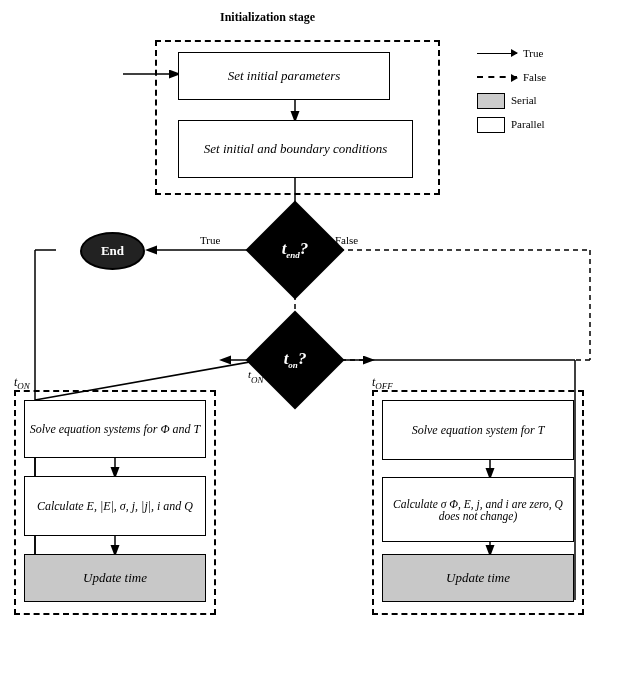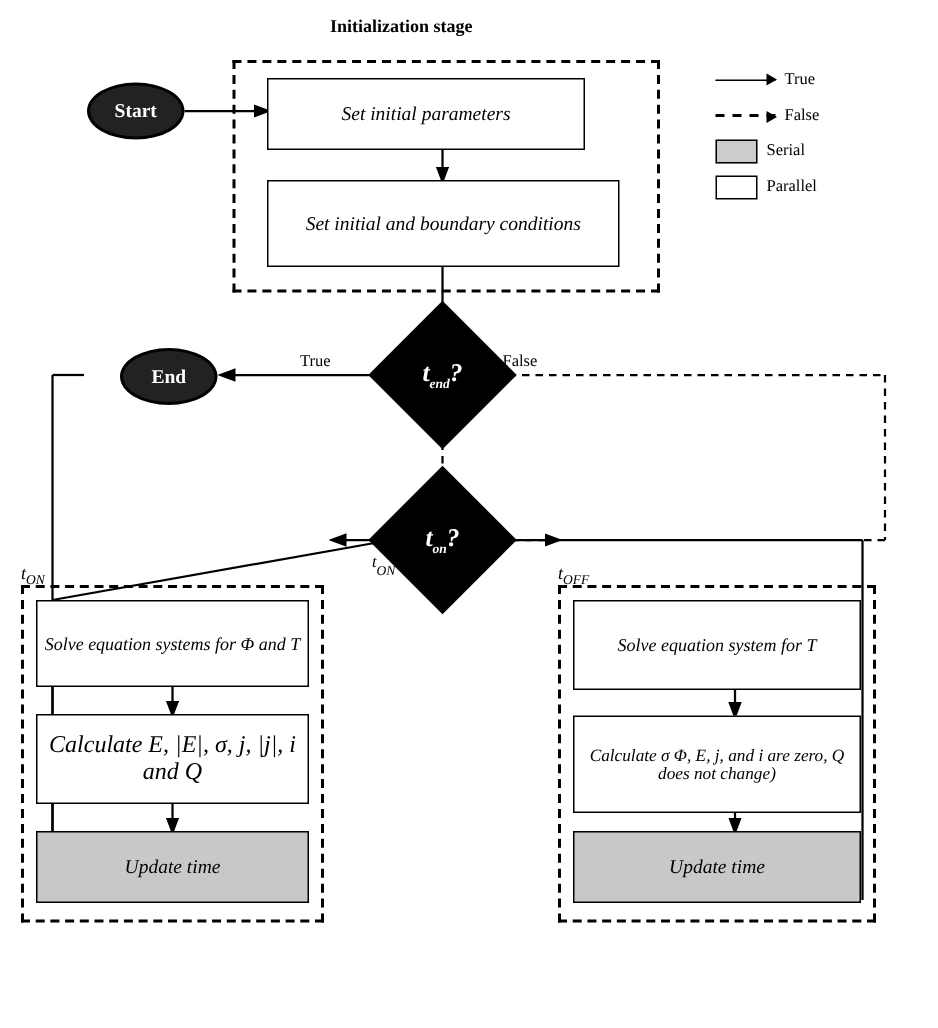--- a/index.html
+++ b/index.html
@@ -232,23 +232,20 @@
 
     <text x="248" y="378" font-size="11" font-family="Times New Roman" fill="#000" font-style="italic">t<tspan font-size="9" baseline-shift="sub">ON</tspan></text>
 
   </svg>
 
   <div class="dashed-region" style="left:155px; top:40px; width:285px; height:155px;"></div>
 
   <div class="init-label" style="left:220px; top:10px; width:160px;">Initialization
 stage</div>
 
-  <div class="oval oval-dark" style="left:58px; top:55px; width:65px; height:38px;">
-    <span>Start</span>
-  </div>
 
   <div class="box" style="left:178px; top:52px; width:212px; height:48px; font-size:13px;">
     <span>Set initial parameters</span>
   </div>
 
   <div class="box" style="left:178px; top:120px; width:235px; height:58px; font-size:13px;">
     <span>Set initial and
 boundary conditions</span>
   </div>
 
@@ -274,21 +271,21 @@
 
   <div class="label" style="left:14px; top:375px; font-size:12px; font-style:italic;">
     t<sub style="font-size:9px;">ON</sub>
   </div>
 
   <div class="box" style="left:24px; top:400px; width:182px; height:58px; font-size:12px;">
     <span>Solve equation systems
 for Φ and T</span>
   </div>
 
-  <div class="box" style="left:24px; top:476px; width:182px; height:60px; font-size:16px;">
+  <div class="box" style="left:24px; top:476px; width:182px; height:60px; font-size:12px;">
     <span>Calculate E, |E|,
 σ, j, |j|, i and Q</span>
   </div>
 
   <div class="box box-gray" style="left:24px; top:554px; width:182px; height:48px; font-size:13px;">
     <span>Update time</span>
   </div>
 
   <div class="dashed-region" style="left:372px; top:390px; width:212px; height:225px;"></div>
 

